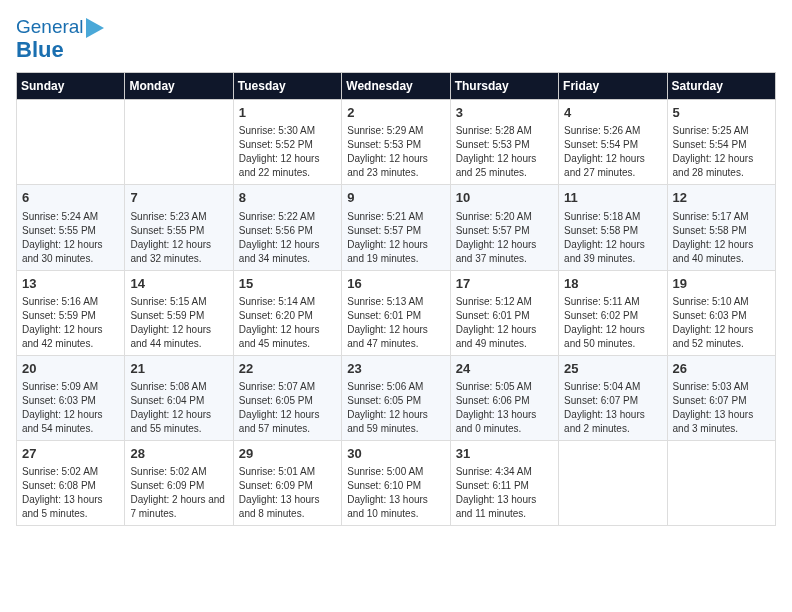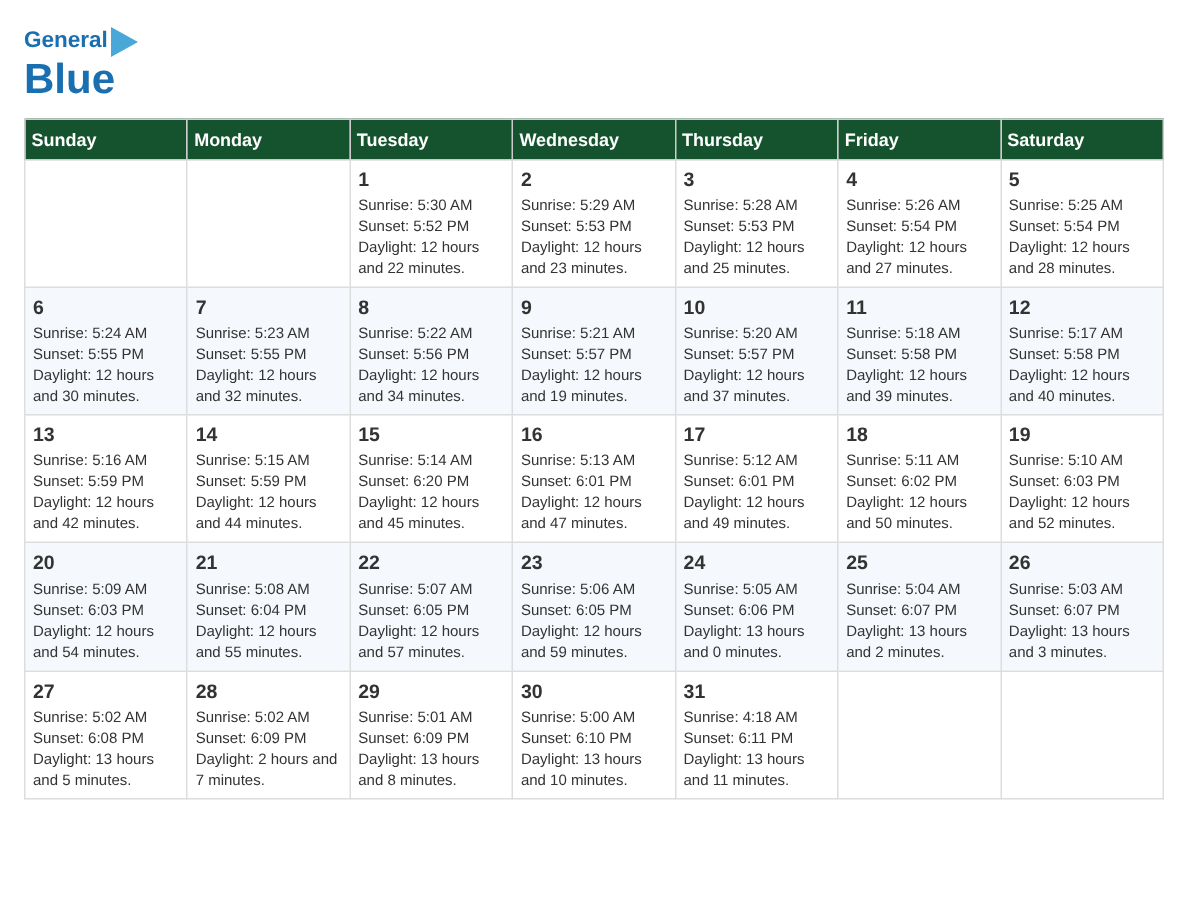--- a/index.html
+++ b/index.html
@@ -15,22 +15,22 @@
       justify-content: space-between;
       align-items: flex-start;
       margin-bottom: 10px;
     }
     .logo {
       display: flex;
       flex-direction: column;
       align-items: flex-start;
     }
     .logo-text {
-      font-size: 15px;
-      font-weight: bold;
+      font-size: 19px;
+      font-weight: normal;
       color: #333;
       line-height: 1.1;
     }
     .logo-text span {
       color: #1a6fb0;
     }
     .title-section {
       text-align: right;
     }
     .month-title {
@@ -41,21 +41,21 @@
     .subtitle {
       font-size: 14px;
       color: #555;
     }
     .calendar {
       width: 100%;
       border-collapse: collapse;
       font-size: 10px;
     }
     .calendar th {
-      background-color: #14532d;
+      background-color: #0f172a;
       color: #fff;
       padding: 6px 4px;
       text-align: left;
       font-size: 12px;
       font-weight: bold;
       border: 1px solid #ccc;
     }
     .calendar td {
       vertical-align: top;
       padding: 4px 5px;
@@ -84,21 +84,21 @@
 <body>
 
 <div class="header-section">
   <div class="logo">
     <div style="display:flex; align-items:center;">
       <span class="logo-text">
         <span>General</span>
       </span>
       <div style="width:0;height:0;border-top:10px solid transparent;border-bottom:10px solid transparent;border-left:18px solid #4aa8d8;margin-left:2px;margin-top:2px;"></div>
     </div>
-    <span class="logo-text" style="color:#1a6fb0; font-size:28px; font-weight:bold;">Blue</span>
+    <span class="logo-text" style="color:#1a6fb0; font-size:22px; font-weight:bold;">Blue</span>
   </div>
   <div class="title-section">
   </div>
 </div>
 
 <table class="calendar">
   <thead>
     <tr>
     <th>Sunday</th>
         <th>Monday</th>
@@ -296,21 +296,21 @@
         <span>Daylight: 13 hours and 8 minutes.</span>
       </td>
         <td>
         <span class="day-number">30</span>
         <span>Sunrise: 5:00 AM</span><br>
         <span>Sunset: 6:10 PM</span><br>
         <span>Daylight: 13 hours and 10 minutes.</span>
       </td>
         <td>
         <span class="day-number">31</span>
-        <span>Sunrise: 4:18 AM</span><br>
+        <span>Sunrise: 4:34 AM</span><br>
         <span>Sunset: 6:11 PM</span><br>
         <span>Daylight: 13 hours and 11 minutes.</span>
       </td>
         <td class="empty-cell"></td>
         <td class="empty-cell"></td>
       </tr>
     </tbody>
 </table>
 
 </body></html>

